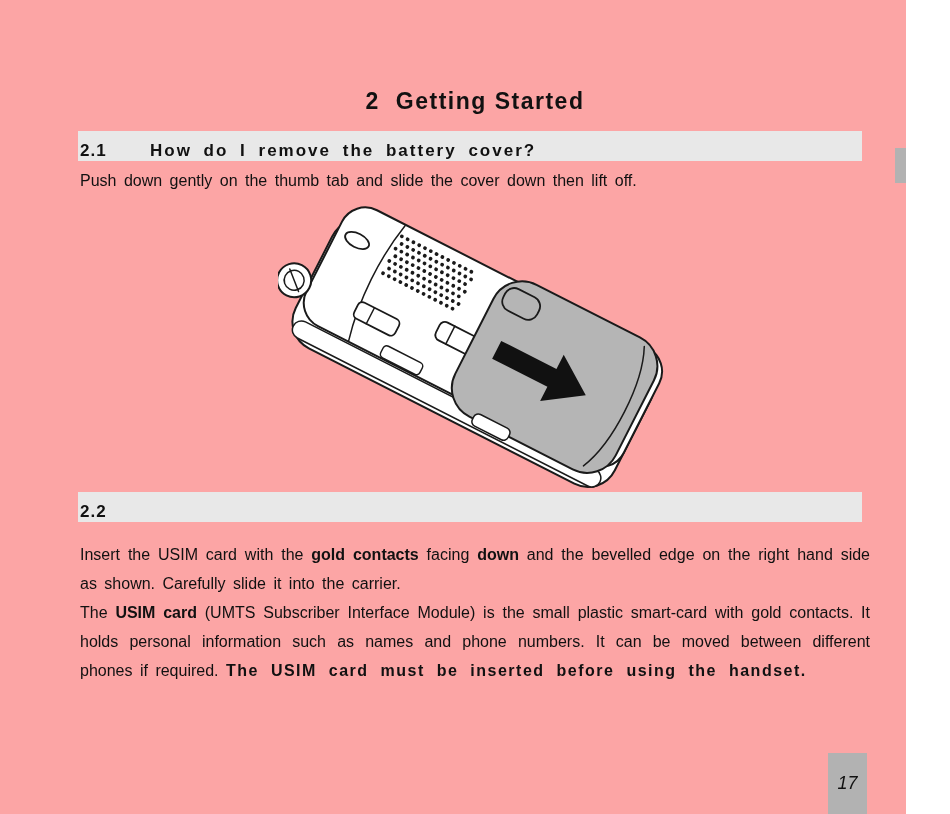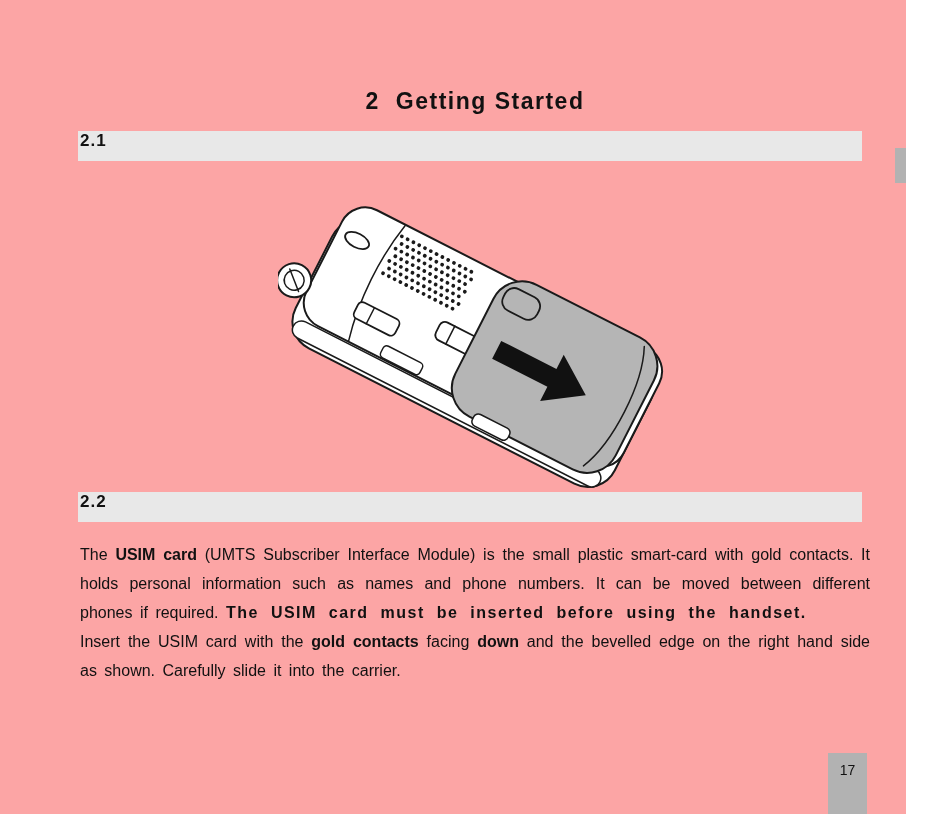--- a/index.html
+++ b/index.html
@@ -22,24 +22,23 @@
     overflow:hidden;
   }
   .title{
     position:absolute;top:88px;left:0;width:950px;
     text-align:center;font-size:23px;font-weight:bold;letter-spacing:1.5px;
   }
   .title .num{margin-right:16px;}
   .section-bar{
     position:absolute;left:78px;width:784px;height:30px;
     background:var(--section-bar-bg);
-    display:flex;align-items:flex-start;
+    display:flex;align-items:flex-end;
     font-size:17px;font-weight:bold;letter-spacing:2px;word-spacing:5px;
     padding-left:2px;
-    flex-direction:column;
   }
   .section-bar .sec-num{width:70px;flex:0 0 auto;letter-spacing:1px;}
   .bar-1{top:131px;}
   .bar-2{top:492px;}
   .body-text{
     position:absolute;left:80px;width:790px;
     font-size:16px;line-height:29px;word-spacing:3px;
   }
   .body-1{top:166px;}
   .body-2{top:540px;text-align:justify;}
@@ -52,42 +51,45 @@
   .figure svg{display:block;}
   .chapter-tab{
     position:absolute;left:895px;top:148px;width:55px;height:35px;
     background:var(--tab-bg);
     display:flex;align-items:center;justify-content:center;
     font-size:17px;
   }
   .page-number-box{
     position:absolute;left:828px;top:753px;width:39px;height:61px;
     background:var(--page-box-bg);
-    text-align:center;padding-top:9px;
-    font-size:14px;
+    text-align:center;padding-top:20px;
+    font-size:18px;
+    font-style:italic;
   }
   
   .ln{stroke:var(--line-color);fill:#ffffff;}
   .ln-n{stroke:var(--line-color);fill:none;}
   .cv{stroke:var(--line-color);fill:var(--cover-gray);}
   .ar{fill:var(--arrow-black);stroke:none;}
 </style>
 </head>
 <body>
 
 <div class="page">
 
   <h1 class="title">
     <span class="num">2</span><span>Getting Started</span>
   </h1>
 
   <div class="section-bar bar-1">
     <span class="sec-num">2.1</span>
-  </div>
-
+    <span>How do I remove the battery cover?</span>
+  </div>
+
+  <div class="body-text body-1"><span>Push down gently on the thumb tab and slide the cover down then lift off.</span></div>
 
   <div class="figure">
     <svg width="400" height="300" viewBox="0 0 400 300">
       <g transform="translate(74,4) rotate(27)" stroke-width="2" stroke-linejoin="round" stroke-linecap="round">
 
         <rect class="ln" x="-2" y="10" width="358" height="140" rx="30"></rect>
         <rect class="ln" x="4" y="128" width="344" height="18" rx="9" stroke-width="1.5"></rect>
 
         <rect class="ln" x="0" y="-4" width="356" height="130" rx="26"></rect>
 
@@ -211,21 +213,21 @@
         <polygon class="ar" points="196,56 258,56 258,40 296,66 258,92 258,76 196,76"></polygon>
       </g>
     </svg>
   </div>
 
   <div class="section-bar bar-2">
     <span class="sec-num">2.2</span>
   </div>
 
   <div class="body-text body-2">
+    <p><span>Insert the USIM card with the </span><span class="b">gold contacts</span><span> facing </span><span class="b">down</span><span> and the bevelled edge on the right hand side as shown. Carefully slide it into the carrier.</span></p>
     <p><span>The </span><span class="b">USIM card</span><span> (UMTS Subscriber Interface Module) is the small plastic smart-card with gold contacts. It holds personal information such as names and phone numbers. It can be moved between different phones if required. </span><span class="b sp">The USIM card must be inserted before using the handset.</span></p>
-    <p><span>Insert the USIM card with the </span><span class="b">gold contacts</span><span> facing </span><span class="b">down</span><span> and the bevelled edge on the right hand side as shown. Carefully slide it into the carrier.</span></p>
   </div>
 
   <div class="chapter-tab">2</div>
 
   <div class="page-number-box">17</div>
 
 </div>
 
 </body></html>

